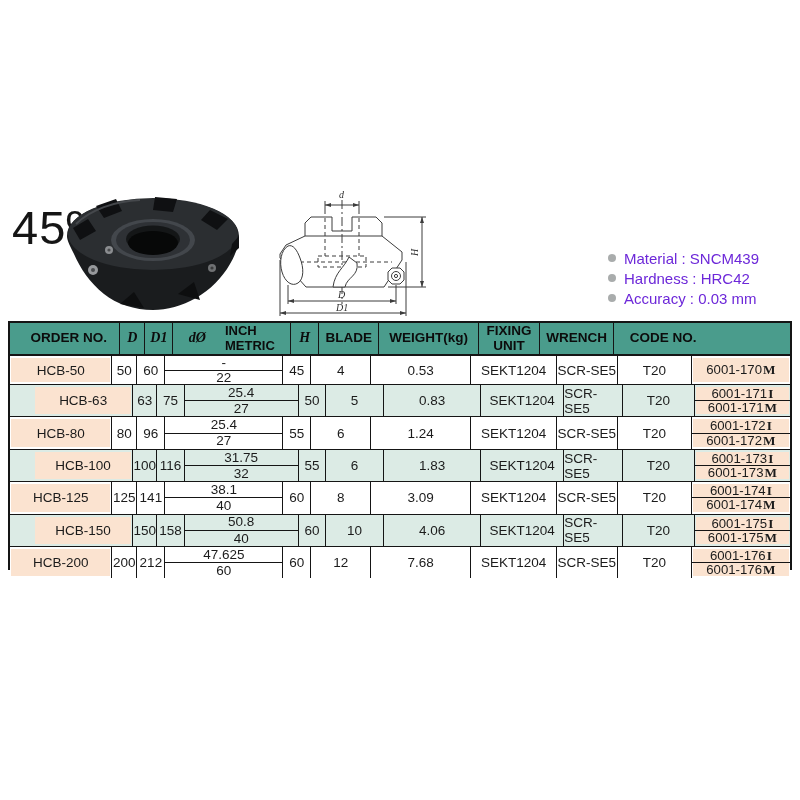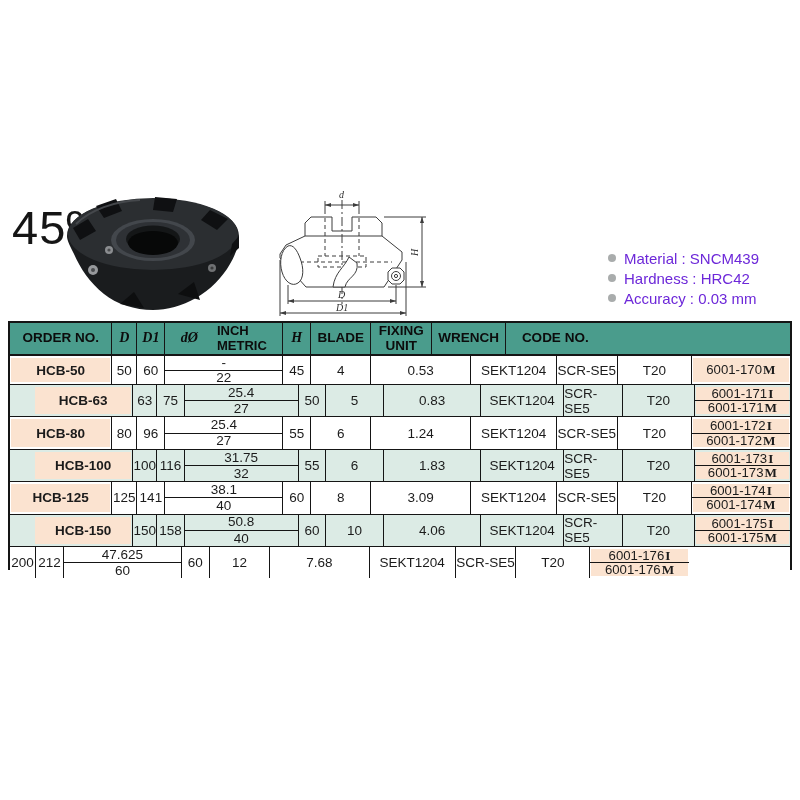--- a/index.html
+++ b/index.html
@@ -19,31 +19,31 @@
   .spec-line{display:flex;align-items:center;height:20px;font-size:15px;color:#6d28d9;}
   .bullet{width:8px;height:8px;border-radius:50%;background:#a9acac;margin-right:8px;flex:0 0 auto;}
 
   
   .tbl{position:absolute;left:8px;top:321px;width:784px;height:249px;box-sizing:border-box;
        border:2px solid #151515;display:flex;flex-direction:column;background:#fff;}
   .thead{display:flex;height:31px;flex:0 0 31px;background:var(--header-bg,#4a9c8c);border-bottom:1.6px solid #151515;}
   .hcell{display:flex;align-items:center;justify-content:center;box-sizing:border-box;
          font-weight:bold;font-size:13.5px;line-height:1.05;text-align:center;color:#0c0c0c;
          border-left:1.6px solid #151515;}
-  .hcell:first-child{border-left:none;}
+  .hcell:first-child{border-left:none;margin-left:8px;}
   .it{font-family:"Liberation Serif",serif;font-style:italic;font-weight:bold;font-size:14px;}
   .stack{display:flex;flex-direction:column;align-items:flex-start;margin-left:19px;font-size:13px;line-height:1.08;}
 
   .row{display:flex;flex:1;border-top:1.6px solid #151515;background:#fff;}
   .row:first-of-type{border-top:none;}
   .row.alt{background:var(--row-alt-bg,#dcebe5);padding-left:24px;}
   .cell{display:flex;align-items:center;justify-content:center;box-sizing:border-box;
         font-size:13.5px;color:#1b1b1b;border-left:1.6px solid #151515;}
   .cell:first-child{border-left:none;}
-  .bold{font-weight:bold;}
+  .bold{font-weight:normal;}
   .peach{background:var(--highlight-bg,#fbe3d0);background-clip:content-box;padding:2px 1px;}
 
   .c0{width:13%}.c1{width:3.2%}.c2{width:3.6%}.c3{width:15.1%}.c4{width:3.6%}
   .c5{width:7.7%}.c6{width:12.8%}.c7{width:11%}.c8{width:7.8%}.c9{width:9.5%}.c10{width:12.7%}
 
   .split{flex-direction:column;align-items:stretch;padding:0;}
   .sub{flex:1;display:flex;align-items:center;justify-content:center;font-size:13.5px;line-height:1;}
   .sub.first{border-bottom:1.2px solid #151515;}
 
   .csub{flex:1;display:flex;align-items:center;justify-content:center;font-size:13.2px;line-height:1;
@@ -146,20 +146,21 @@
         <div class="hcell c2 it">D1</div>
         <div class="hcell c3">
           <span class="it">dØ</span>
           <span class="stack">
             <span>INCH</span>
             <span>METRIC</span>
           </span>
         </div>
         <div class="hcell c4 it">H</div>
         <div class="hcell c5">BLADE</div>
+        <div class="hcell c6">WEIGHT(kg)</div>
         <div class="hcell c8">FIXING UNIT</div>
         <div class="hcell c9">WRENCH</div>
         <div class="hcell c10">CODE NO.</div>
       </div>
       <div class="row">
         <div class="cell peach bold c0">HCB-50</div>
         <div class="cell c1">50</div>
         <div class="cell c2">60</div>
         <div class="cell split c3">
           <div class="sub first">-</div>
@@ -297,20 +298,21 @@
             <span>6001-175</span>
             <span class="suffix">I</span>
           </div>
           <div class="csub last">
             <span>6001-175</span>
             <span class="suffix">M</span>
           </div>
         </div>
       </div>
       <div class="row">
+        <div class="cell peach bold c0">HCB-200</div>
         <div class="cell c1">200</div>
         <div class="cell c2">212</div>
         <div class="cell split c3">
           <div class="sub first">47.625</div>
           <div class="sub">60</div>
         </div>
         <div class="cell c4">60</div>
         <div class="cell c5">12</div>
         <div class="cell c6">7.68</div>
         <div class="cell c7">SEKT1204</div>

